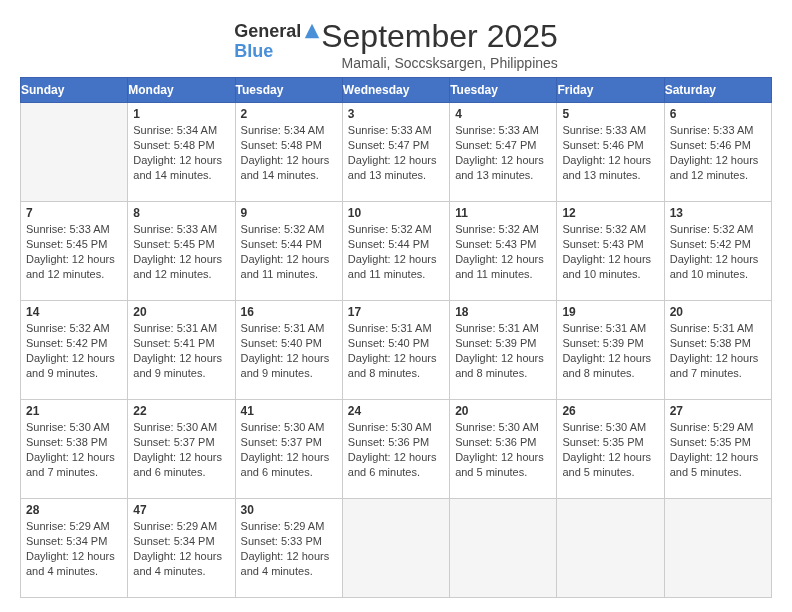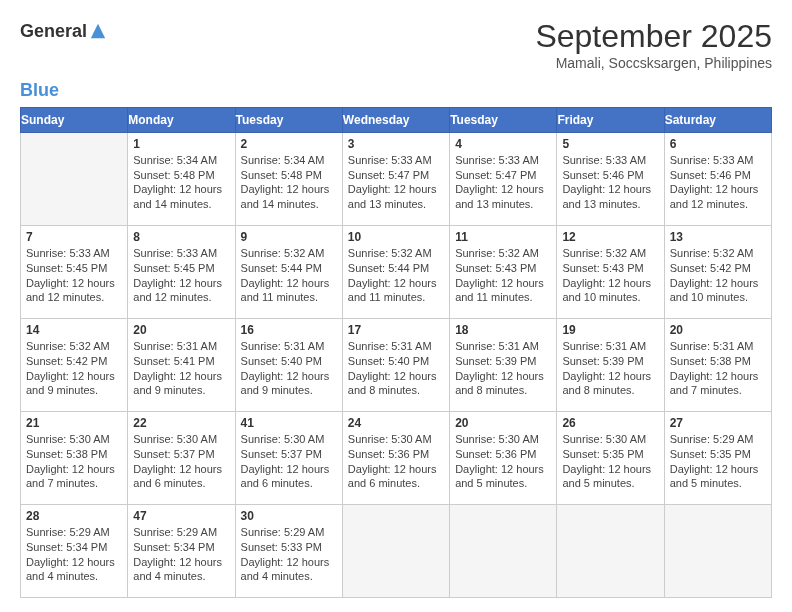--- a/index.html
+++ b/index.html
@@ -9,20 +9,21 @@
       font-family: Arial, sans-serif;
       background: #fff;
       overflow: hidden;
     }
     .page {
       width: 792px;
       height: 612px;
       padding: 18px 20px 14px 20px;
       display: flex;
       flex-direction: column;
+      align-items: center;
     }
     .header {
       display: flex;
       align-items: flex-start;
       justify-content: space-between;
       margin-bottom: 6px;
     }
     .logo {
       display: flex;
       align-items: center;
@@ -99,21 +100,21 @@
 <div class="page">
   <div class="header">
     <div class="logo">
       <div>
         <div style="display:flex;align-items:center;">
           <span class="logo-text">General</span>
           <svg class="logo-icon" viewBox="0 0 20 20" xmlns="http://www.w3.org/2000/svg">
             <polygon points="2,18 10,2 18,18" fill="#4a90d9"></polygon>
           </svg>
         </div>
-        <div style="display:flex;align-items:center;margin-top:39px;">
+        <div style="display:flex;align-items:center;">
           <span class="logo-text" style="color:#4a90d9;">Blue</span>
         </div>
       </div>
     </div>
     <div class="title-block">
       <div class="month-title">September 2025</div>
       <div class="location">Mamali, Soccsksargen, Philippines</div>
     </div>
   </div>
 

